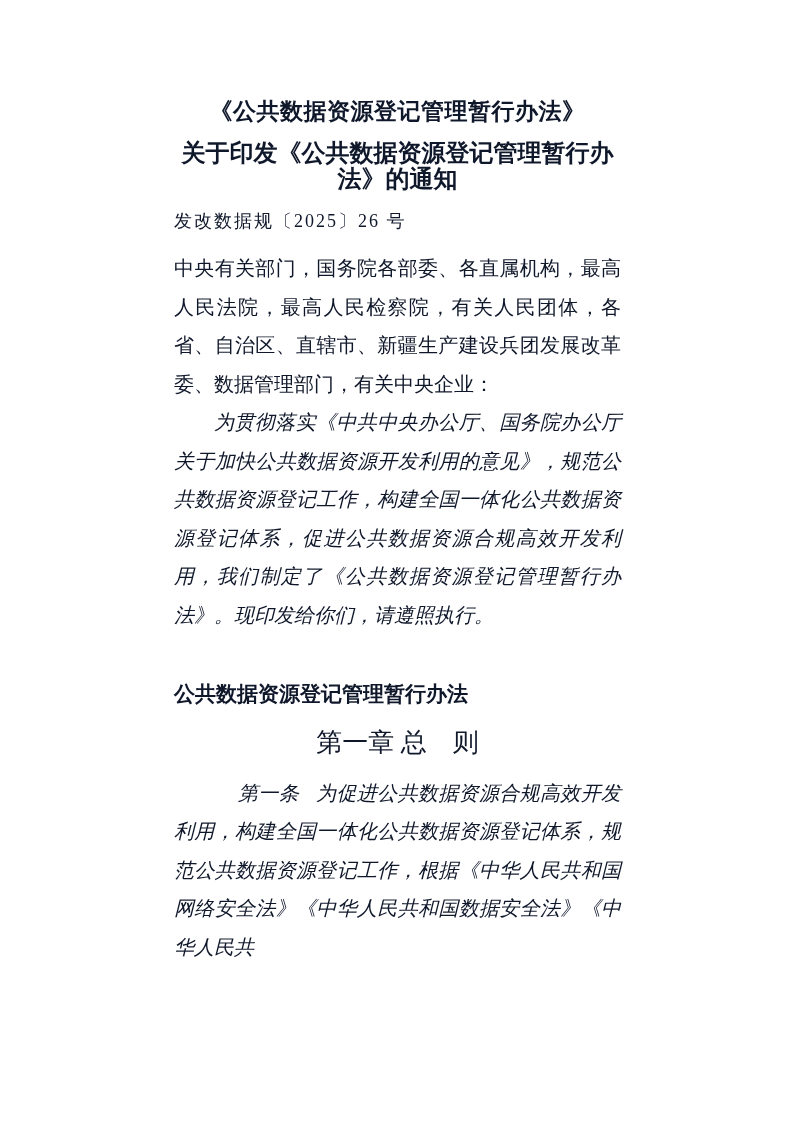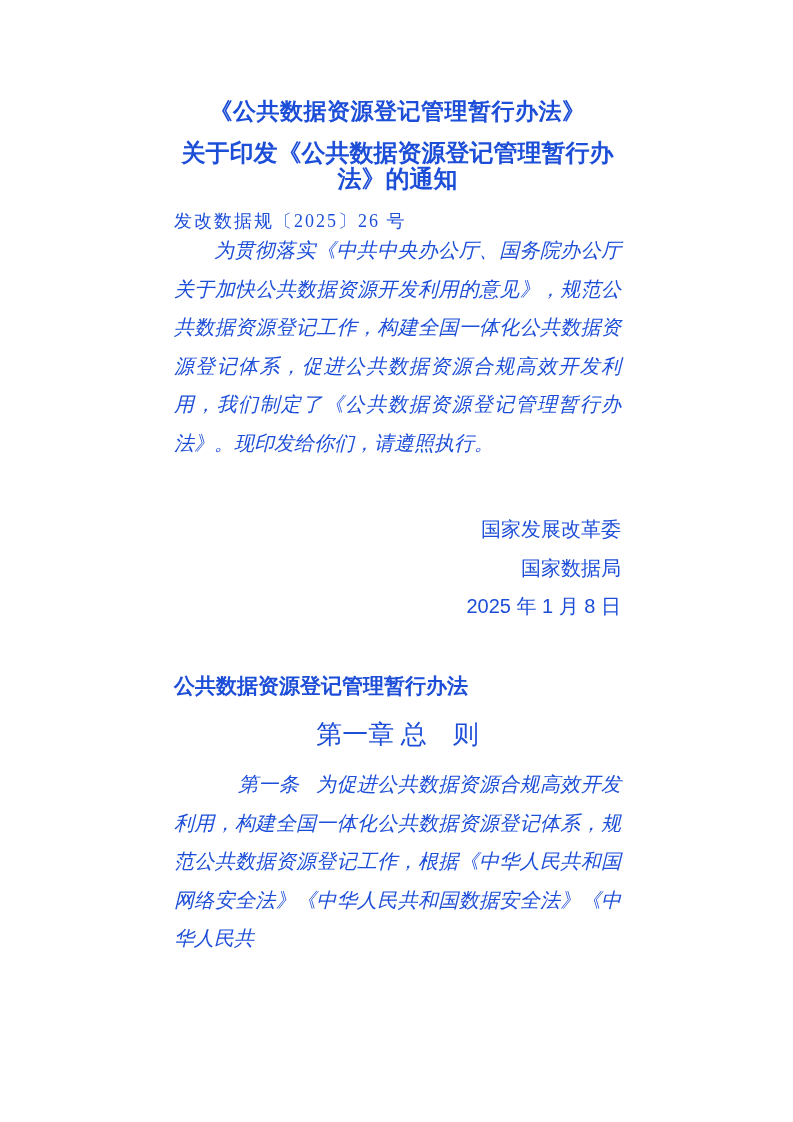--- a/index.html
+++ b/index.html
@@ -3,21 +3,21 @@
 <meta charset="utf-8">
 <style>
   * { margin: 0; padding: 0; box-sizing: border-box; }
   html, body { background: #ffffff; }
   .page {
     position: relative;
     width: 685px;
     height: 1122px;
     margin: 0 auto;
     background: #ffffff;
-    color: #1d4ed8;
+    color: #0f172a;
     padding: 98px 118px 0 120px;
     overflow: hidden;
     font-family: "Liberation Sans", sans-serif;
   }
   .doc-title {
     font-family: "Liberation Sans", sans-serif;
     font-weight: 700;
     font-size: 23px;
     line-height: 27px;
     text-align: center;
@@ -85,28 +85,24 @@
 
 <div class="page">
 
   <div class="doc-title">《公共数据资源登记管理暂行办法》</div>
 
 
   <div class="notice-title">关于印发《公共数据资源登记管理暂行办法》的通知</div>
 
   <div class="doc-number">发改数据规〔2025〕26 号</div>
 
+  <p class="body-text recipients">中央有关部门，国务院各部委、各直属机构，最高人民法院，最高人民检察院，有关人民团体，各省、自治区、直辖市、新疆生产建设兵团发展改革委、数据管理部门，有关中央企业：</p>
 
   <p class="body-text indent">为贯彻落实《中共中央办公厅、国务院办公厅关于加快公共数据资源开发利用的意见》，规范公共数据资源登记工作，构建全国一体化公共数据资源登记体系，促进公共数据资源合规高效开发利用，我们制定了《公共数据资源登记管理暂行办法》。现印发给你们，请遵照执行。</p>
 
-  <div class="signature-block">
-    <div>国家发展改革委</div>
-    <div>国家数据局</div>
-    <div>2025 年 1 月 8 日</div>
-  </div>
 
   <div class="measures-title">公共数据资源登记管理暂行办法</div>
 
   <div class="chapter-heading">第一章 总　则</div>
 
   <p class="body-text indent article">
     <span class="article-label">第一条</span><span>为促进公共数据资源合规高效开发利用，构建全国一体化公共数据资源登记体系，规范公共数据资源登记工作，根据《中华人民共和国网络安全法》《中华人民共和国数据安全法》《中华人民共</span>
   </p>
 
 </div>

